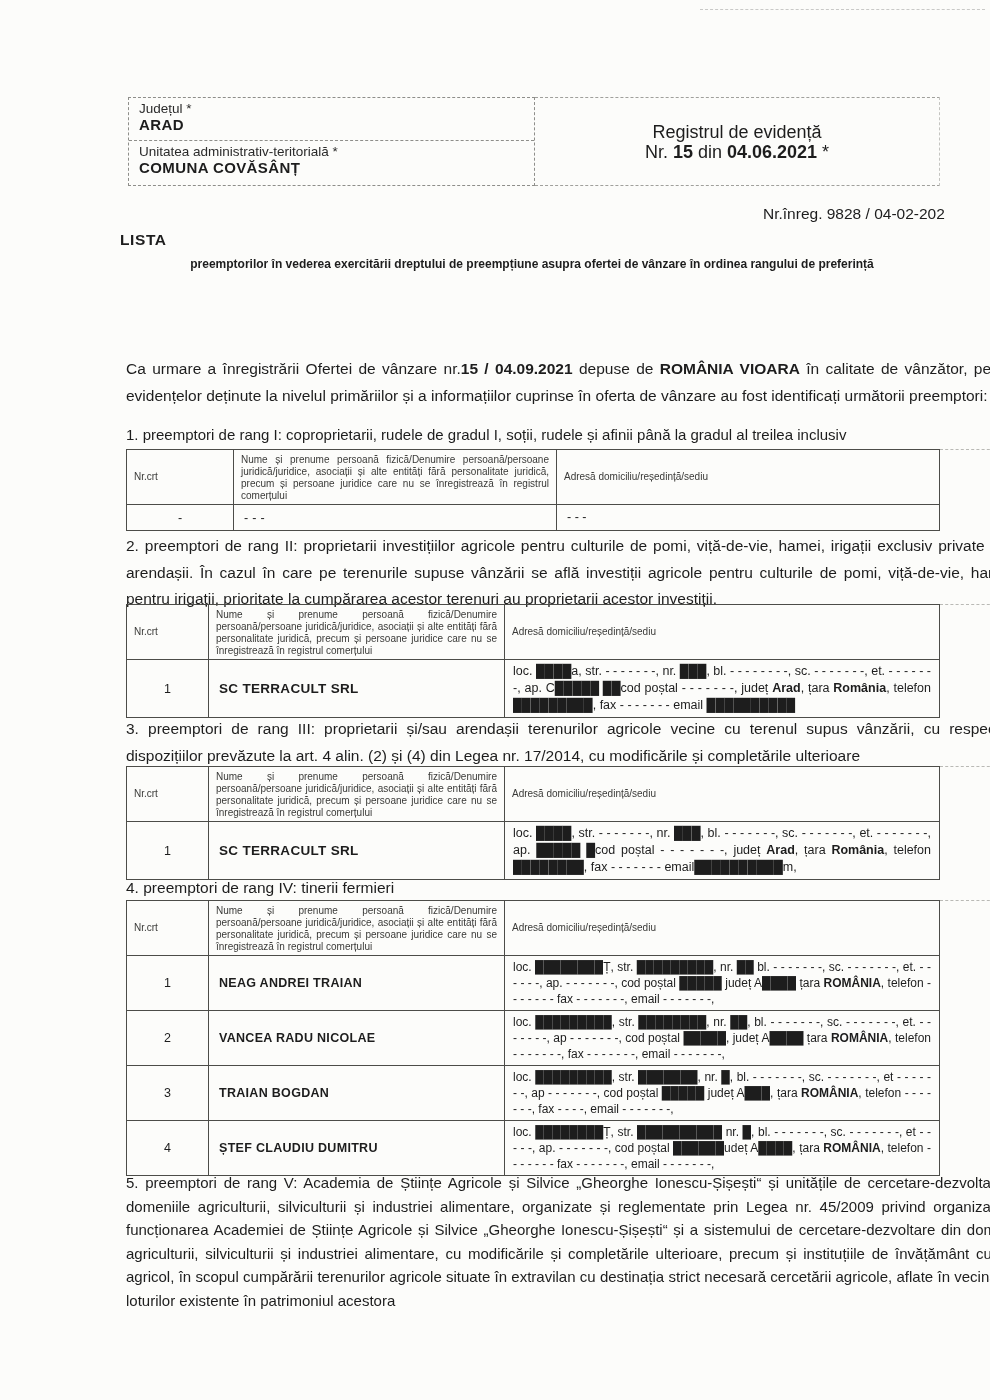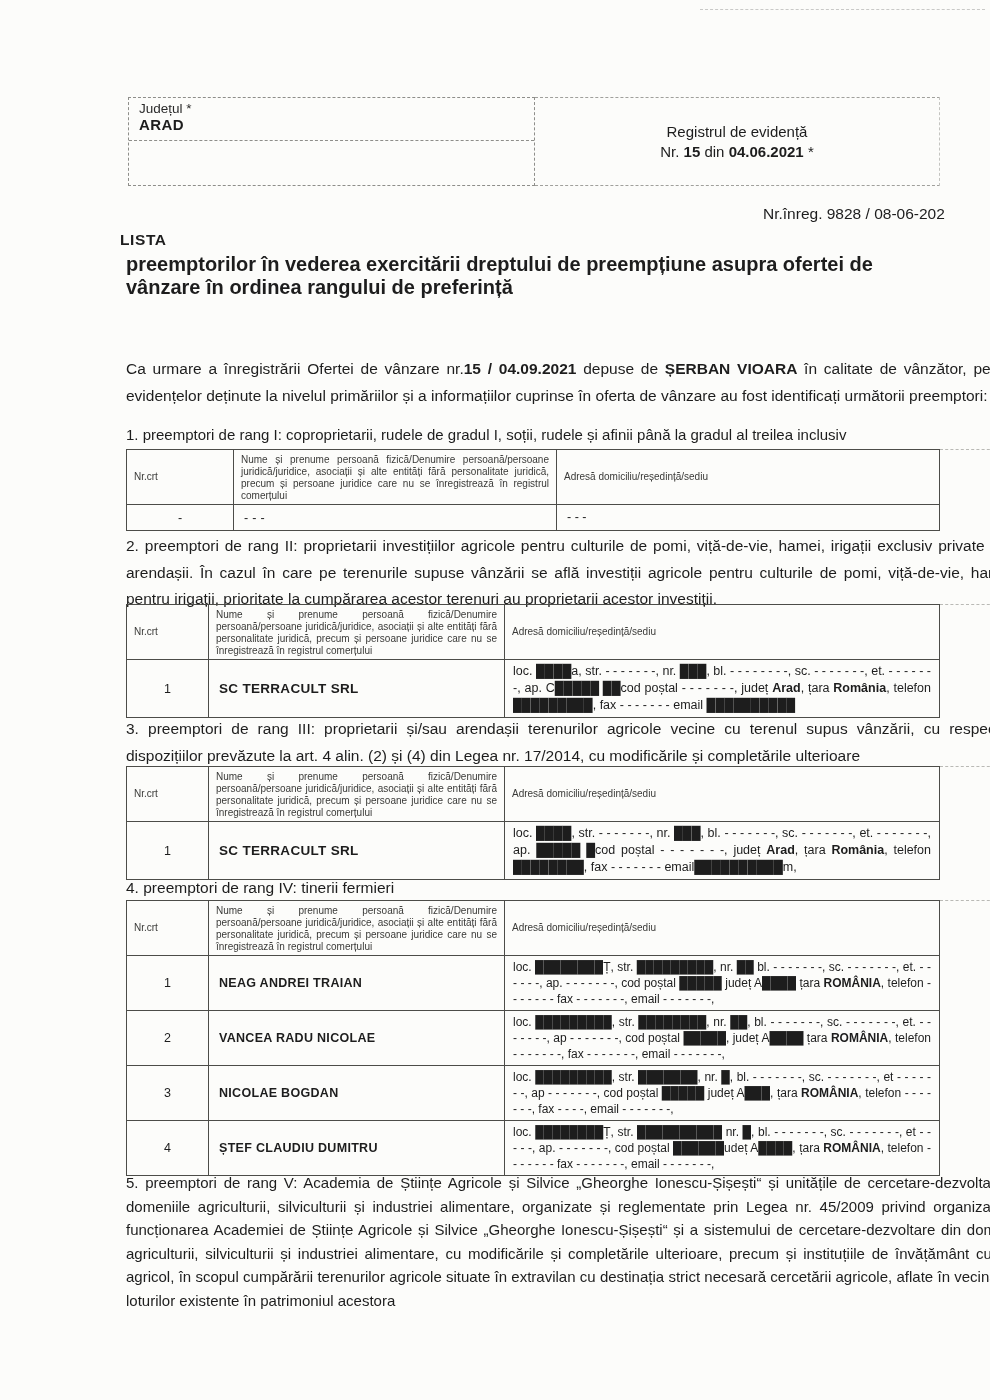--- a/index.html
+++ b/index.html
@@ -16,28 +16,28 @@
     border:1px dashed #8e8e8a;box-sizing:border-box;
   }
   .hdr-cell{padding:3px 10px 0;height:43px;box-sizing:border-box;}
   .hdr-cell.first{border-bottom:1px dashed #8e8e8a;}
   .hdr-label{font-size:13.5px;color:#2a2a2a;}
   .hdr-value{font-weight:bold;font-size:15px;letter-spacing:.4px;}
   .hdr-right{
     position:absolute;left:535px;top:97px;width:405px;height:89px;box-sizing:border-box;
     border-top:1px dashed #a0a09c;border-bottom:1px dashed #a0a09c;border-right:1px dashed #c4c4c0;
     display:flex;flex-direction:column;align-items:center;justify-content:center;
-    font-size:15px;line-height:20px;
+    font-size:18px;line-height:20px;
   }
   .reg-note{position:absolute;left:763px;top:205px;font-size:15.5px;}
   
   .doc-title{position:absolute;left:120px;top:231px;width:812px;text-align:left;
     font-weight:bold;font-size:15.5px;letter-spacing:.6px;}
-  .doc-subtitle{position:absolute;left:126px;top:253px;width:812px;
-    font-weight:bold;font-size:20px;line-height:23px;}
+  .doc-subtitle{position:absolute;left:126px;top:253px;width:812px;text-align:center;
+    font-weight:bold;font-size:12px;line-height:23px;}
   
   .para{position:absolute;left:126px;width:905px;margin:0;text-align:justify;}
   .p-intro{top:356px;font-size:15.5px;line-height:26.5px;}
   .s1-intro{top:426px;font-size:15px;}
   .s2-intro{top:533px;font-size:15.5px;line-height:26.5px;}
   .s3-intro{top:716px;font-size:15.5px;line-height:26.5px;}
   .s4-intro{top:879px;font-size:15.5px;}
   .s5-text{top:1171px;font-size:15px;line-height:23.5px;}
   
   .twrap{position:absolute;left:126px;width:814px;}
@@ -66,33 +66,37 @@
 
 <div class="page">
 
   <div class="artifact-top"></div>
 
   <div class="hdr-left">
     <div class="hdr-cell first">
       <div class="hdr-label">Județul *</div>
       <div class="hdr-value">ARAD</div>
     </div>
+    <div class="hdr-cell">
+      <div class="hdr-label">Unitatea administrativ-teritorială *</div>
+      <div class="hdr-value">COMUNA COVĂSÂNȚ</div>
+    </div>
   </div>
 
   <div class="hdr-right">
     <div>Registrul de evidență</div>
     <div>Nr. <b>15</b> din <b>04.06.2021</b> *</div>
   </div>
 
-  <div class="reg-note">Nr.înreg. 9828 / 08-06-202</div>
+  <div class="reg-note">Nr.înreg. 9828 / 04-02-202</div>
 
   <div class="doc-title">LISTA</div>
   <div class="doc-subtitle">preemptorilor în vederea exercitării dreptului de preempțiune asupra ofertei de vânzare în ordinea rangului de preferință</div>
 
-  <p class="para p-intro">Ca urmare a înregistrării Ofertei de vânzare nr.<b>15 / 04.09.2021</b> depuse de <b>ȘERBAN VIOARA</b> în calitate de vânzător, pe baza evidențelor deținute la nivelul primăriilor și a informațiilor cuprinse în oferta de vânzare au fost identificați următorii preemptori:</p>
+  <p class="para p-intro">Ca urmare a înregistrării Ofertei de vânzare nr.<b>15 / 04.09.2021</b> depuse de <b>ROMÂNIA VIOARA</b> în calitate de vânzător, pe baza evidențelor deținute la nivelul primăriilor și a informațiilor cuprinse în oferta de vânzare au fost identificați următorii preemptori:</p>
 
   <p class="para s1-intro">1. preemptori de rang I: coproprietarii, rudele de gradul I, soții, rudele și afinii până la gradul al treilea inclusiv</p>
   <div class="twrap t1w">
     <table>
       <colgroup>
           <col style="width:107px">
           <col style="width:323px">
           <col>
         </colgroup>
       <tbody>
@@ -175,21 +179,21 @@
         <td class="c-name">NEAG ANDREI TRAIAN</td>
         <td class="c-addr">loc. ████████Ț, str. █████████, nr. ██ bl. - - - - - - -, sc. - - - - - - -, et. - - - - - -, ap. - - - - - - -, cod poștal █████ județ A████ țara <b>ROMÂNIA</b>, telefon - - - - - - - fax - - - - - - -, email - - - - - - -,</td>
       </tr>
       <tr>
         <td class="c-num">2</td>
         <td class="c-name">VANCEA RADU NICOLAE</td>
         <td class="c-addr">loc. █████████, str. ████████, nr. ██, bl. - - - - - - -, sc. - - - - - - -, et. - - - - - - -, ap - - - - - - -, cod poștal █████, județ A████ țara <b>ROMÂNIA</b>, telefon - - - - - - -, fax - - - - - - -, email - - - - - - -,</td>
       </tr>
       <tr>
         <td class="c-num">3</td>
-        <td class="c-name">NICOLAE BOGDAN</td>
+        <td class="c-name">TRAIAN BOGDAN</td>
         <td class="c-addr">loc. █████████, str. ███████, nr. █, bl. - - - - - - -, sc. - - - - - - -, et - - - - - - -, ap - - - - - - -, cod poștal █████ județ A███, țara <b>ROMÂNIA</b>, telefon - - - - - - -, fax - - - -, email - - - - - - -,</td>
       </tr>
       <tr>
         <td class="c-num">4</td>
         <td class="c-name">ȘTEF CLAUDIU DUMITRU</td>
         <td class="c-addr">loc. ████████Ț, str. ██████████ nr. █, bl. - - - - - - -, sc. - - - - - - -, et - - - - -, ap. - - - - - - -, cod poștal ██████udeț A████, țara <b>ROMÂNIA</b>, telefon - - - - - - - fax - - - - - - -, email - - - - - - -,</td>
       </tr>
     </tbody>
       </table>
   </div>

